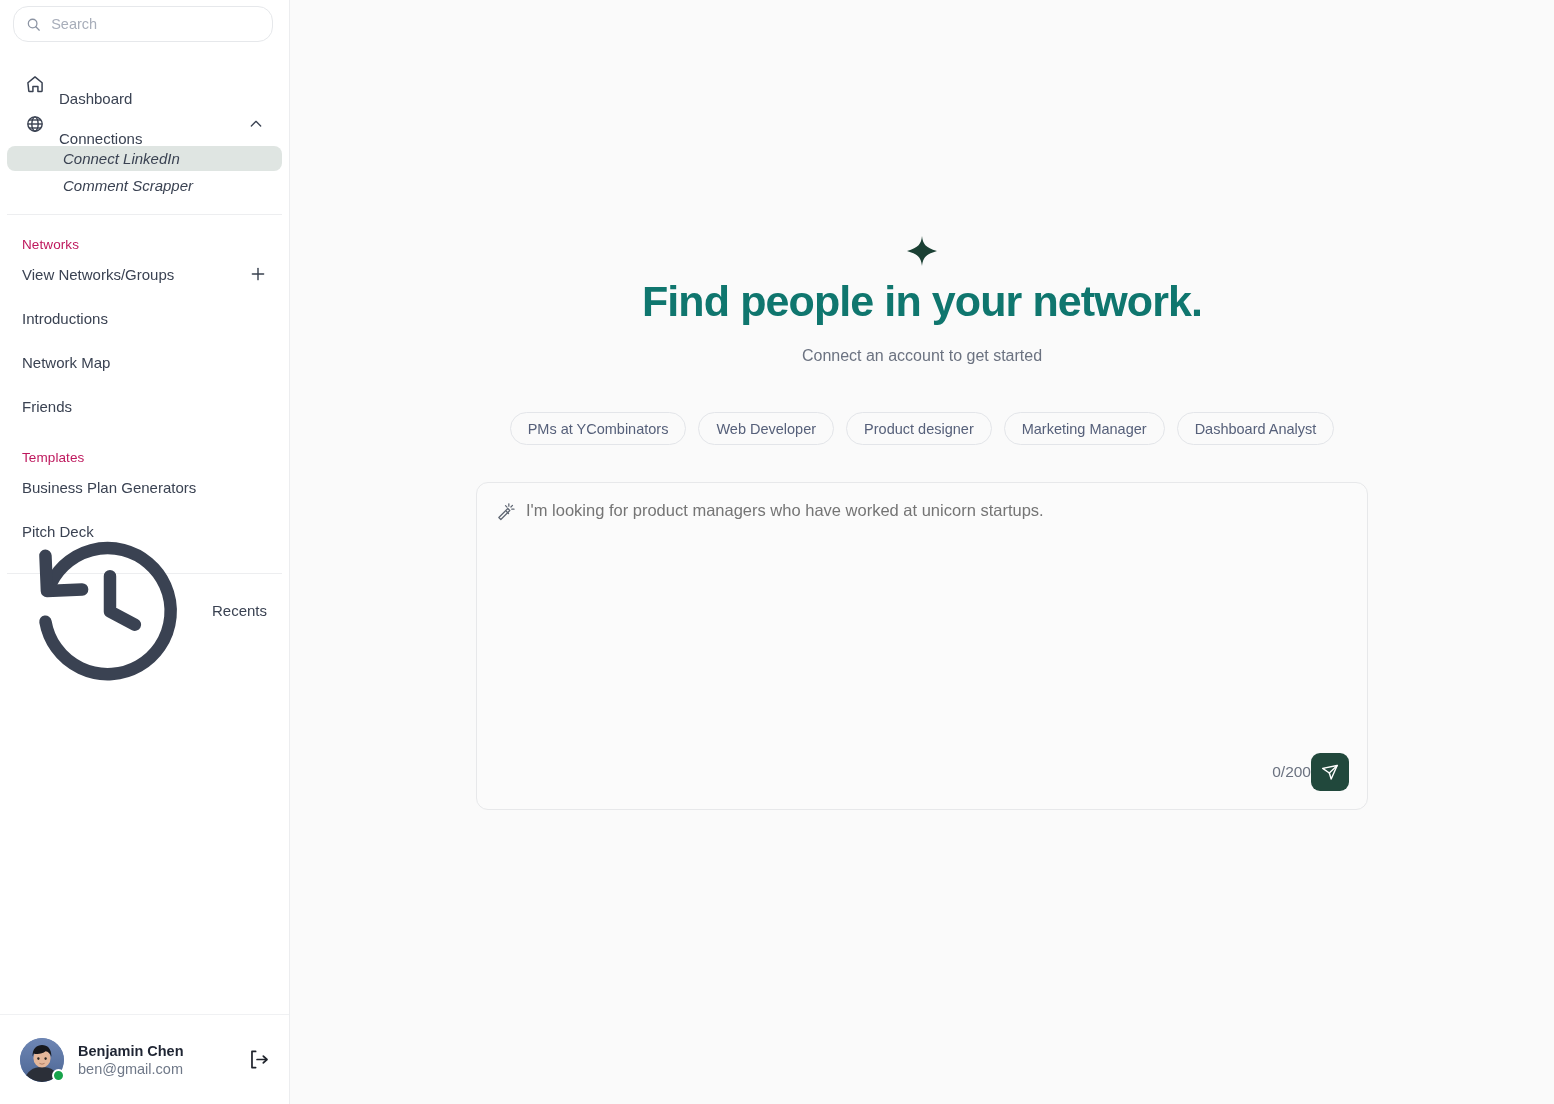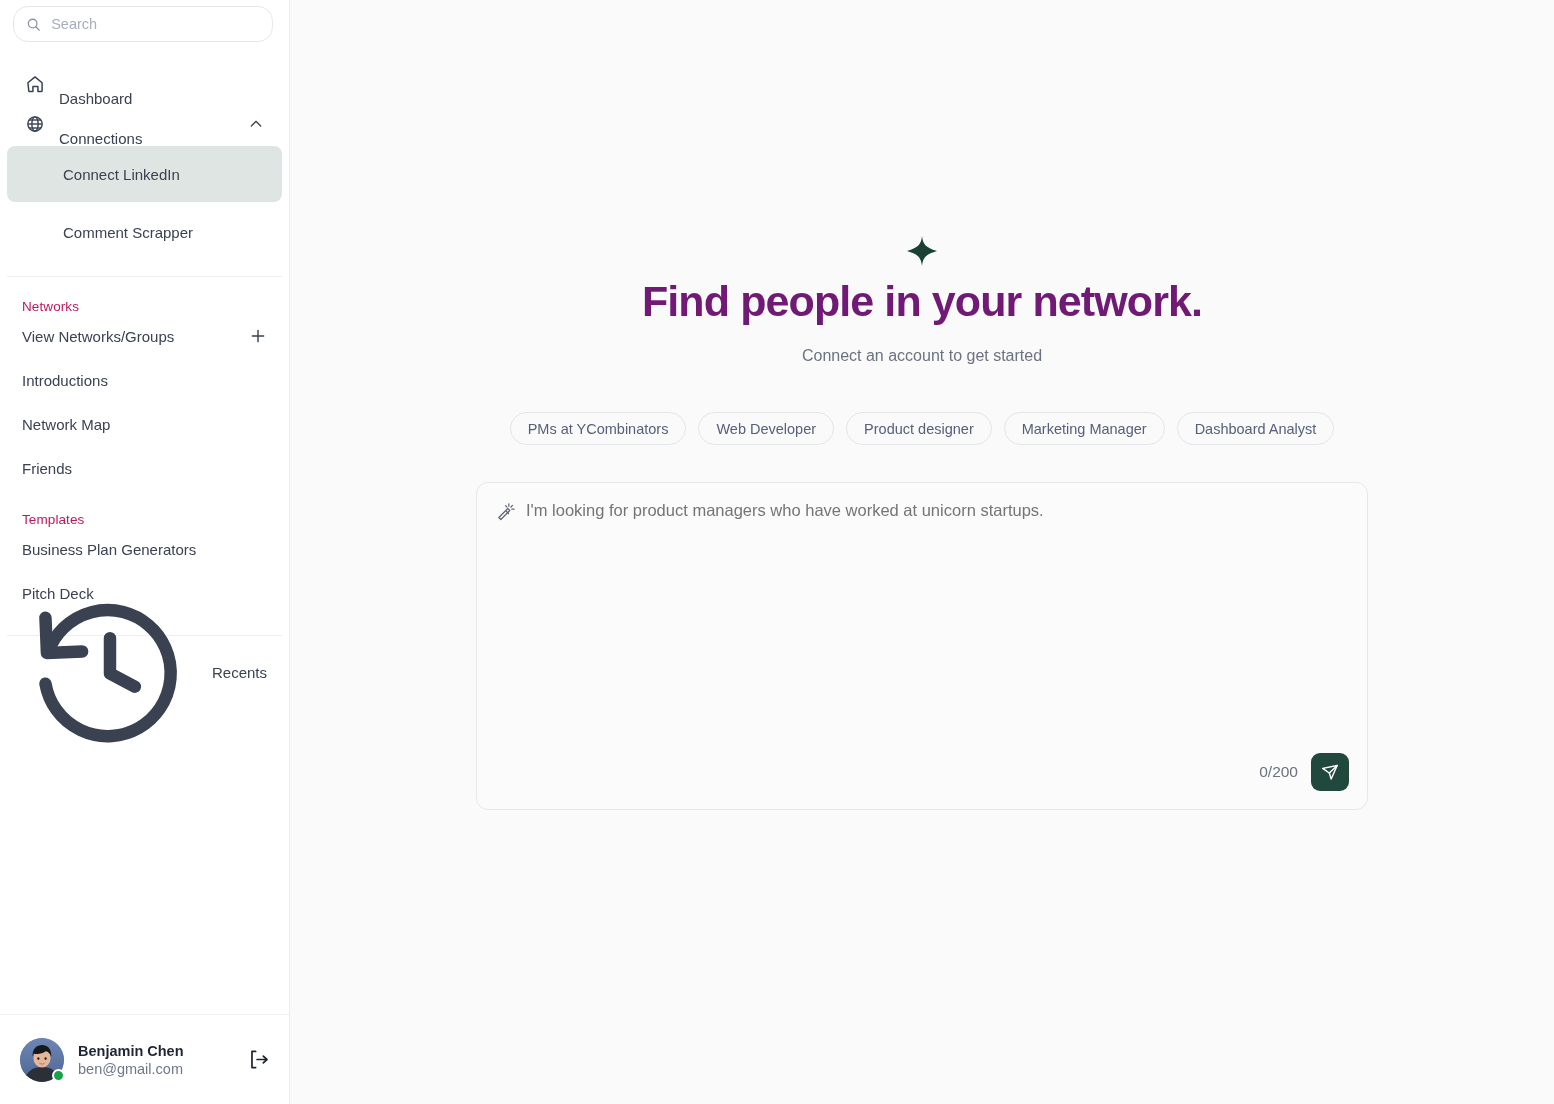--- a/index.html
+++ b/index.html
@@ -47,23 +47,23 @@
   .nav-item {
     display: flex; align-items: center; gap: 14px;
     height: 40px; padding: 0 18px 0 18px; margin: 0 7px;
     border-radius: 8px; cursor: pointer; position: relative;
   }
   .nav-item .ico { width: 20px; height: 20px; flex: 0 0 20px; display:block; }
   .nav-label { font-size: 15px; color: #3A4252; margin-top: 28px; }
   .nav-item .chev { margin-left: auto; width: 16px; height: 16px; }
 
   .sub-item {
-    height: 56px; display: flex; align-items: center;
+    height: 25px; display: flex; align-items: center;
     padding-left: 56px; margin: 2px 7px; border-radius: 8px;
-    font-size: 15px; color: #3A4252; cursor: pointer;
+    font-size: 15px; color: #3A4252; cursor: pointer; font-style: italic;
   }
   .sub-item.active { background: #DFE5E2; }
 
   .divider { height: 1px; background: #EDEEF0; margin: 14px 7px 0 7px; }
 
   .section-label {
     font-size: 13.5px; color: #be185d; padding: 22px 0 0 22px;
     letter-spacing: 0.1px;
   }
   .list-item {
@@ -105,21 +105,21 @@
   }
 
   
   .main {
     flex: 1; height: 1104px; background: #FAFAFA;
     display: flex; flex-direction: column; align-items: center;
     padding-top: 236px; position: relative;
   }
   .hero-star { width: 30px; height: 30px; display: block; margin-bottom: 12px; }
   .hero-title {
-    font-size: 43px; font-weight: bold; color: #701a75;
+    font-size: 43px; font-weight: bold; color: #0f766e;
     letter-spacing: -0.9px; line-height: 1.1;
   }
   .hero-sub {
     font-size: 16px; color: #6B7280; margin-top: 22px;
   }
   .chips {
     display: flex; gap: 12px; margin-top: 47px;
   }
   .chip {
     height: 33px; padding: 0 17px; border: 1px solid #E3E5E9;
@@ -137,21 +137,21 @@
     padding: 17px 20px 0 19px;
   }
   .wand-icon { width: 20px; height: 20px; flex: 0 0 20px; margin-top: 2px; }
   .prompt-text {
     font-size: 16.5px; color: #2B313B; line-height: 1.25;
     border: 0; outline: 0; background: transparent;
     font-family: "Liberation Sans", sans-serif; width: 100%;
   }
   .prompt-foot {
     position: absolute; right: 18px; bottom: 18px;
-    display: flex; align-items: center; gap: 13px;
+    display: flex; align-items: center; 
   }
   .counter { font-size: 15.5px; color: #6B7280; }
   .send-btn {
     width: 38px; height: 38px; border-radius: 9px;
     background: #21483C; border: 0; cursor: pointer;
     display: flex; align-items: center; justify-content: center;
   }
 </style>
 </head>
 <body>

